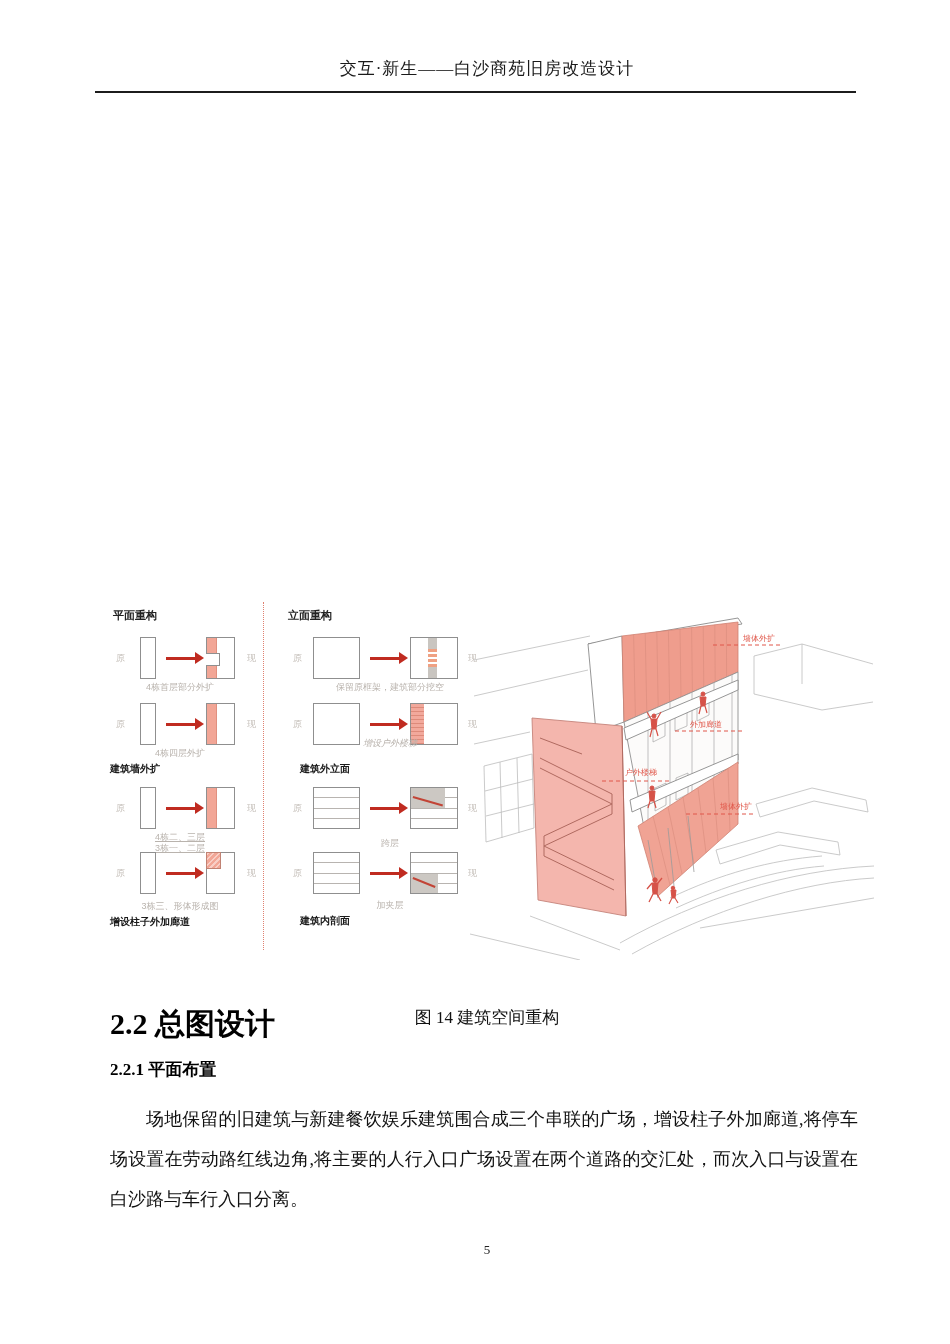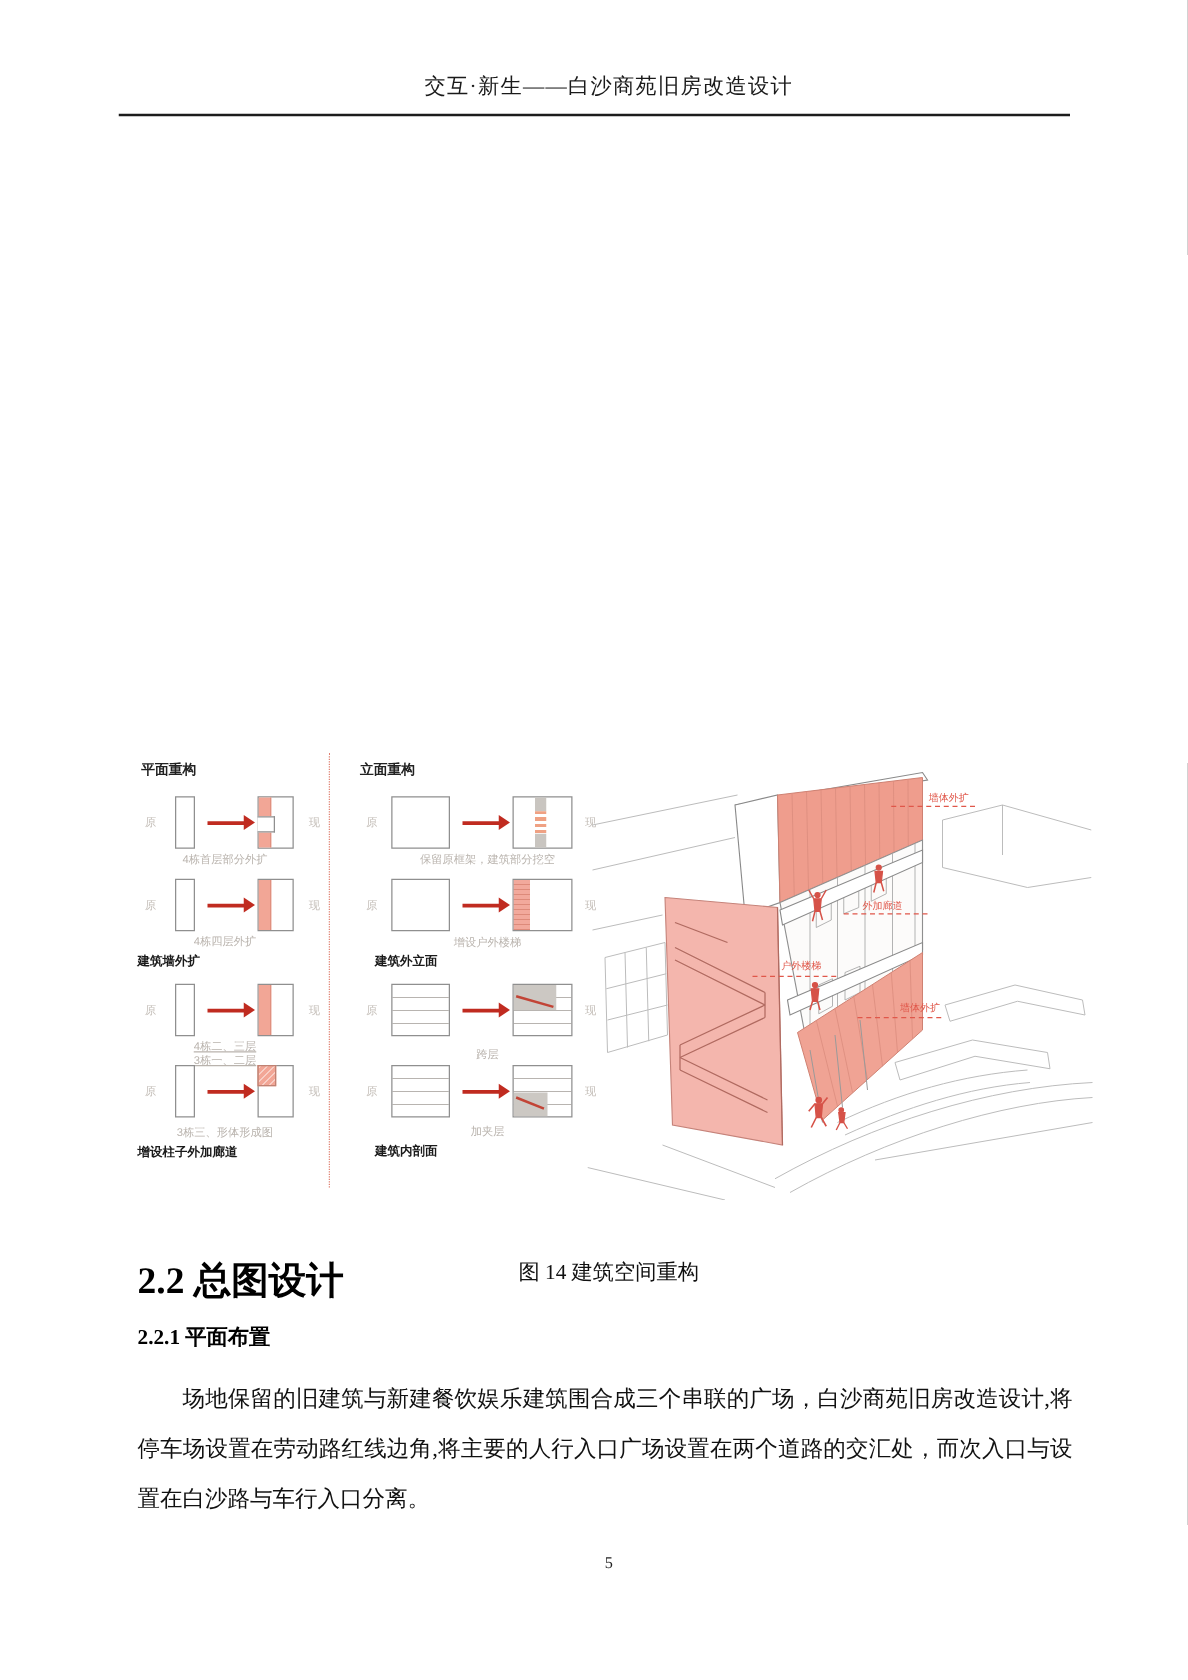--- a/index.html
+++ b/index.html
@@ -153,21 +153,21 @@
 
       <div class="drow" style="top:105px;">
         <span class="lbl before">原</span>
         <div class="mini e-before"></div>
         <div class="arrow"></div>
         <div class="mini e-after">
           <div class="stair-strip"></div>
         </div>
         <span class="lbl after">现</span>
       </div>
-      <div class="cap" style="top:151px;">增设户外楼梯</div>
+      <div class="cap" style="top:140px;font-style:italic;">增设户外楼梯</div>
       <div class="grp" style="top:164px;">建筑外立面</div>
 
       <div class="drow" style="top:189px;">
         <span class="lbl before">原</span>
         <div class="mini e-before floors"></div>
         <div class="arrow"></div>
         <div class="mini e-after floors">
           <div class="block-tl"></div>
           <div class="diag tl"></div>
         </div>
@@ -310,16 +310,16 @@
         <line x1="216" y1="216" x2="284" y2="216" stroke="#e0574a" stroke-width="1" stroke-dasharray="4 3"></line>
         <text x="250" y="211">墙体外扩</text>
       </g>
     </svg>
   </div>
 
   <div class="figcap" style="top:960px;margin-top:46px;">图 14 建筑空间重构</div>
 
   <div class="h1" style="top:1004px;">2.2 总图设计</div>
   <div class="h2" style="top:1058px;text-align:right;">2.2.1 平面布置</div>
-  <div class="para">场地保留的旧建筑与新建餐饮娱乐建筑围合成三个串联的广场，白沙商苑旧房改造设计,将停车场设置在劳动路红线边角,将主要的人行入口广场设置在两个道路的交汇处，而次入口与设置在白沙路与车行入口分离。</div>
+  <div class="para">场地保留的旧建筑与新建餐饮娱乐建筑围合成三个串联的广场，增设柱子外加廊道,将停车场设置在劳动路红线边角,将主要的人行入口广场设置在两个道路的交汇处，而次入口与设置在白沙路与车行入口分离。</div>
 
   <div class="pageno">5</div>
 </div>
 
 </body></html>

